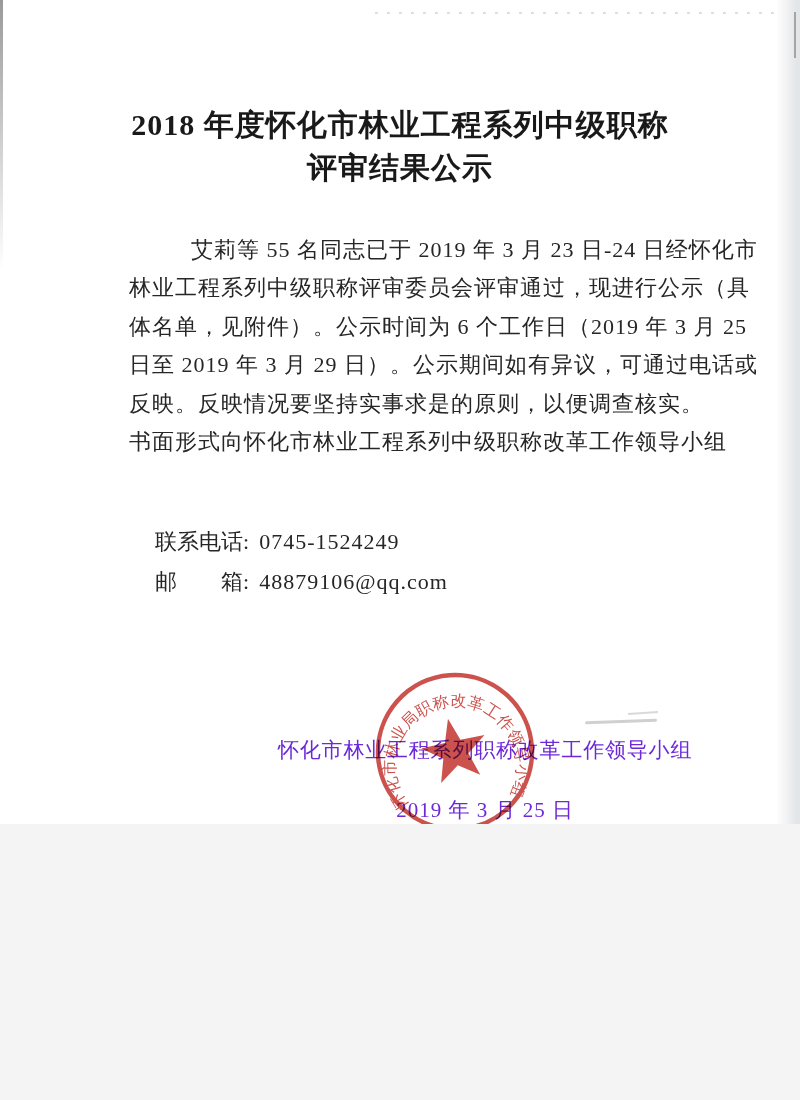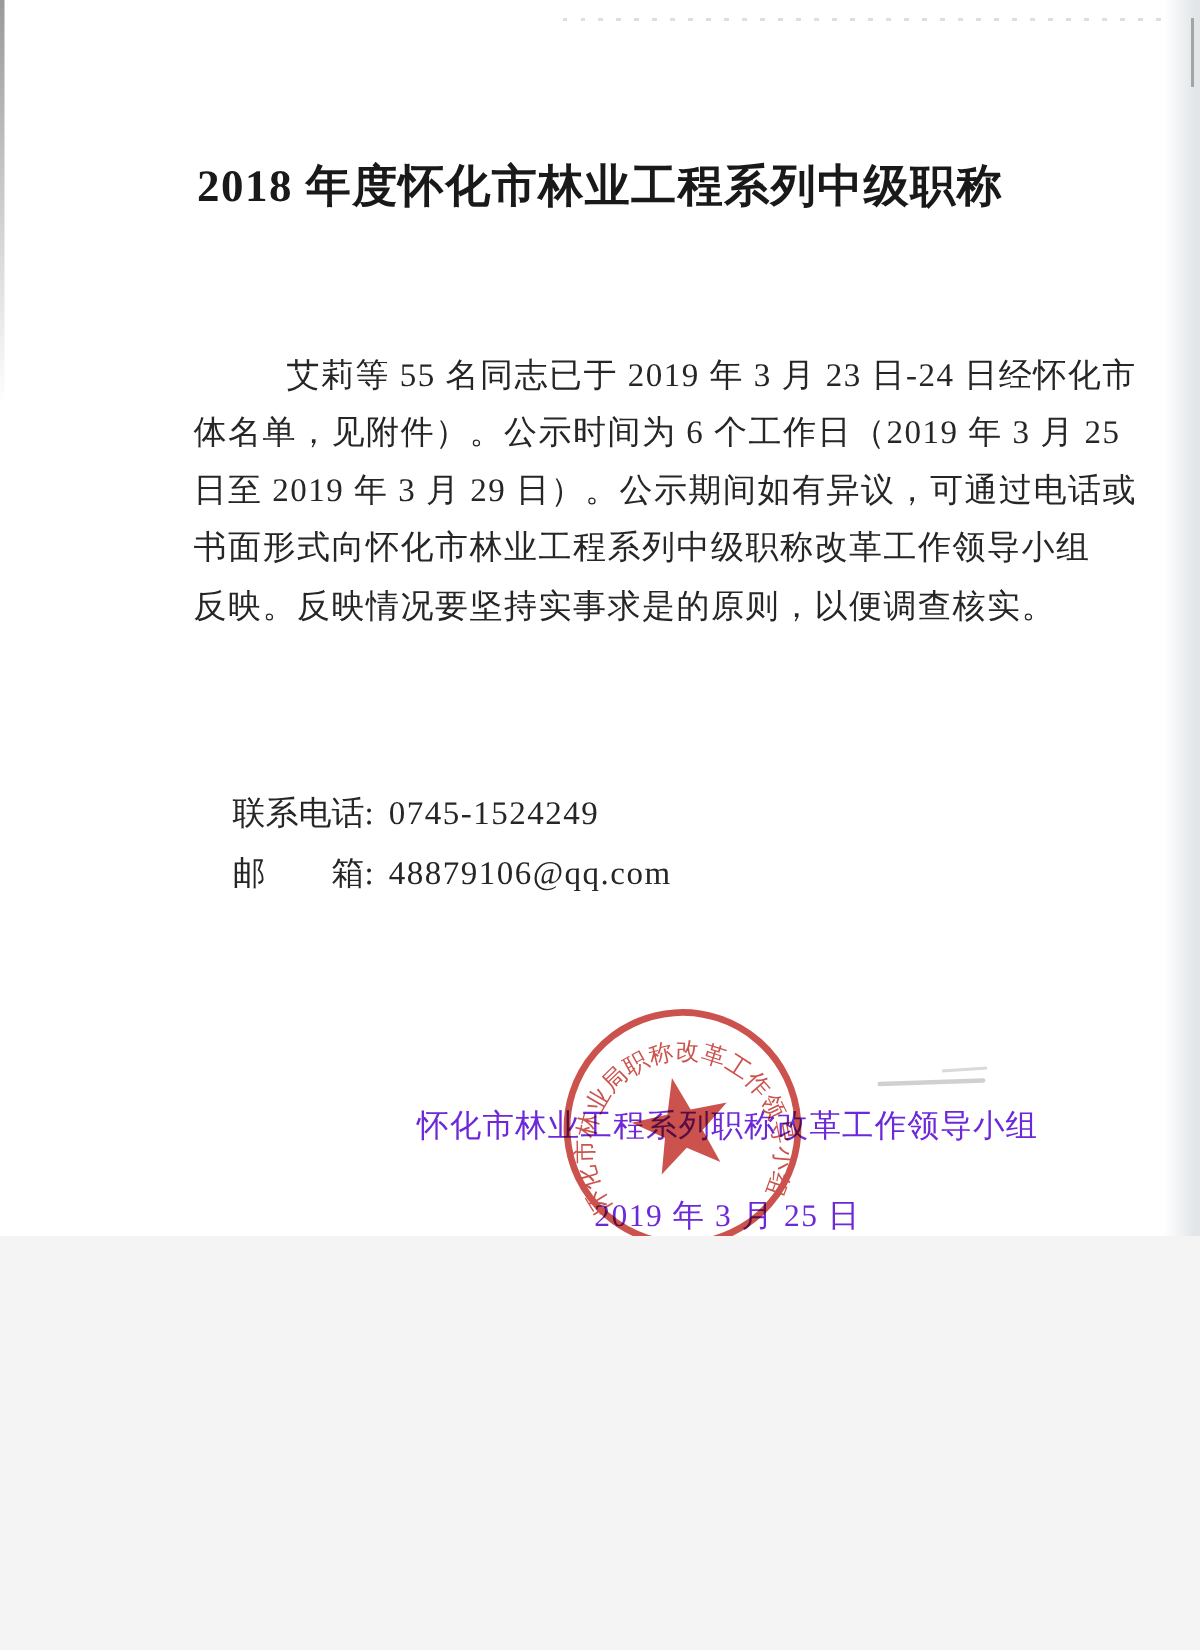--- a/index.html
+++ b/index.html
@@ -90,28 +90,30 @@
 
   <div class="edge-right"></div>
   <div class="edge-left-top"></div>
   <div class="top-speckles"></div>
   <div class="right-tick"></div>
   <div class="gray-dash"></div>
   <div class="gray-dash2"></div>
 
   <div class="title">
     <div>2018 年度怀化市林业工程系列中级职称</div>
+    <div>评审结果公示</div>
   </div>
 
   <div class="body-text">
     <div class="bline indent">艾莉等 55 名同志已于 2019 年 3 月 23 日-24 日经怀化市</div>
+    <div class="bline">林业工程系列中级职称评审委员会评审通过，现进行公示（具</div>
     <div class="bline">体名单，见附件）。公示时间为 6 个工作日（2019 年 3 月 25</div>
     <div class="bline">日至 2019 年 3 月 29 日）。公示期间如有异议，可通过电话或</div>
+    <div class="bline last">反映。反映情况要坚持实事求是的原则，以便调查核实。</div>
     <div class="bline">书面形式向怀化市林业工程系列中级职称改革工作领导小组</div>
-    <div class="bline last">反映。反映情况要坚持实事求是的原则，以便调查核实。</div>
   </div>
 
   <div class="contact">
     <div class="contact-row"><span>联系电话:</span><span class="val">0745-1524249</span></div>
     <div class="contact-row"><span>邮　　箱:</span><span class="val">48879106@qq.com</span></div>
   </div>
 
   <div class="signoff">
     <div class="org-line">怀化市林业工程系列职称改革工作领导小组</div>
     <div class="date-line">2019 年 3 月 25 日</div>

